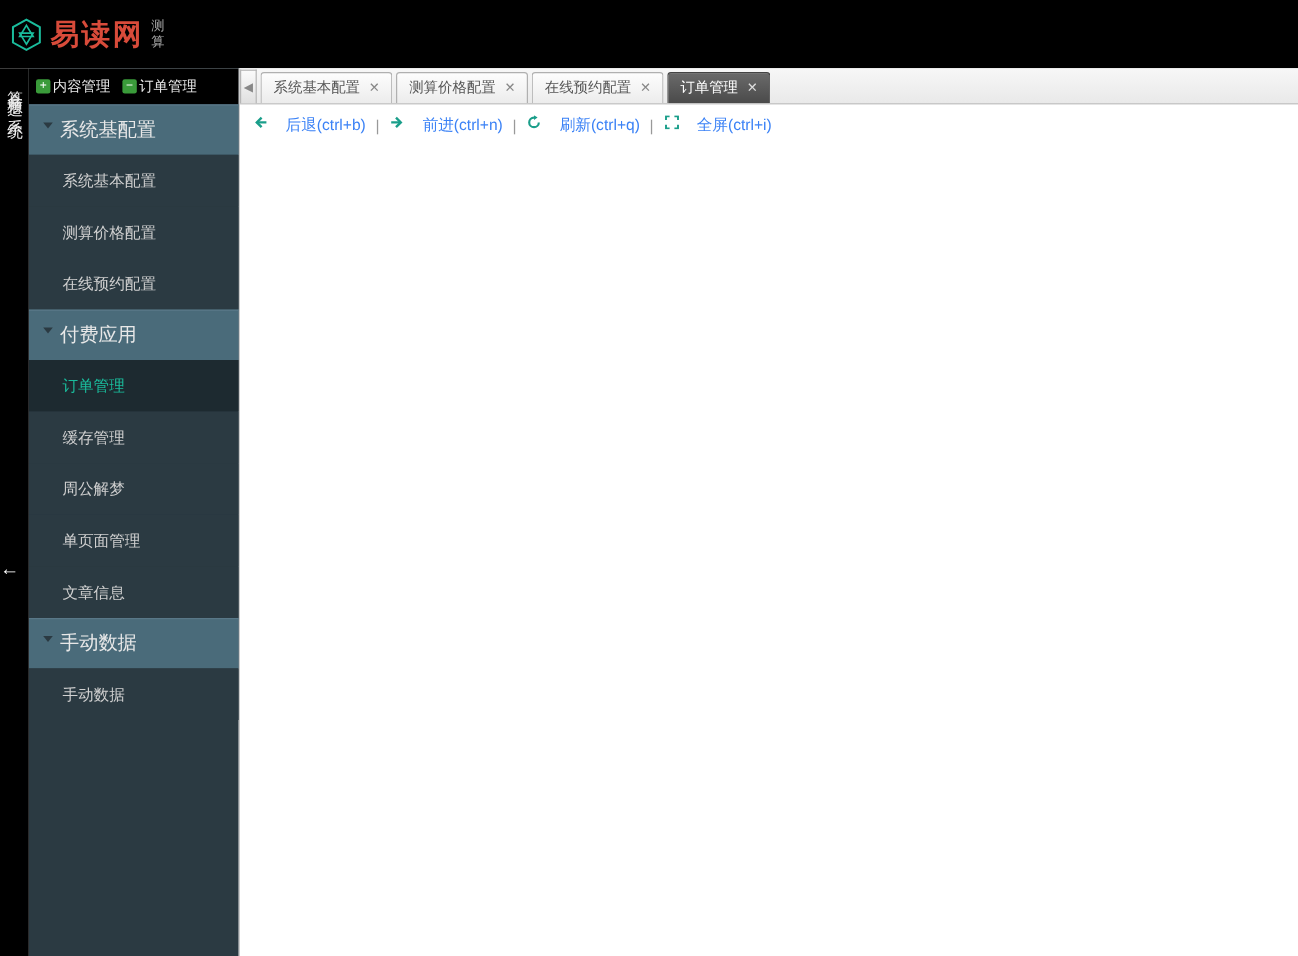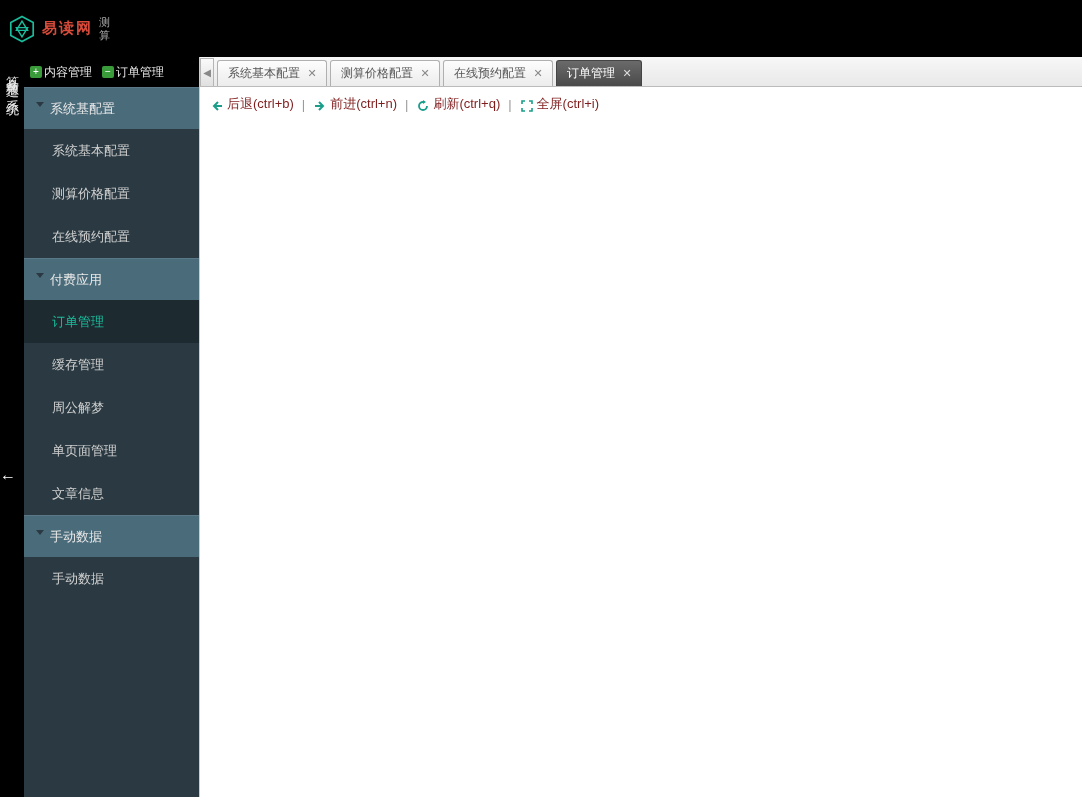--- a/index.html
+++ b/index.html
@@ -19,21 +19,21 @@
       padding-left: 8px;
     }
     .logo-icon {
       width: 28px; height: 28px;
       display: flex; align-items: center; justify-content: center;
       margin-right: 6px;
     }
     .logo-icon svg { width: 28px; height: 28px; }
     .logo-text {
       color: #d84b3a;
-      font-size: 15px;
+      font-size: 24px;
       font-weight: bold;
       letter-spacing: 2px;
     }
     .logo-sub {
       color: #aaa;
       font-size: 13px;
       margin-left: 6px;
       line-height: 1.1;
       writing-mode: horizontal-tb;
     }
@@ -109,21 +109,21 @@
       line-height: 1;
       border-radius: 2px;
     }
     .menu-group {
       background: #4a6b7a;
       color: #e8e8e8;
       height: 42px;
       display: flex;
       align-items: center;
       padding-left: 26px;
-      font-size: 13px;
+      font-size: 16px;
       position: relative;
       cursor: pointer;
       border-top: 1px solid #5a7888;
     }
     .menu-group::before {
       content: '';
       position: absolute;
       left: 12px;
       top: 14px;
       width: 0; height: 0;
@@ -224,24 +224,24 @@
     .action-bar {
       height: 34px;
       display: flex;
       align-items: center;
       padding-left: 10px;
       font-size: 13px;
       gap: 8px;
       border-bottom: 0px solid #eee;
     }
     .action {
-      color: #7f1d1d;
-      display: flex;
-      align-items: flex-end;
-      gap: 3px;
+      color: #3b82f6;
+      display: flex;
+      align-items: flex-start;
+      gap: 14px;
       cursor: pointer;
     }
     .action .ic {
       width: 14px; height: 14px;
       display: inline-flex;
       align-items: center;
       justify-content: center;
       font-size: 12px;
     }
     .sep { color: #999; }

